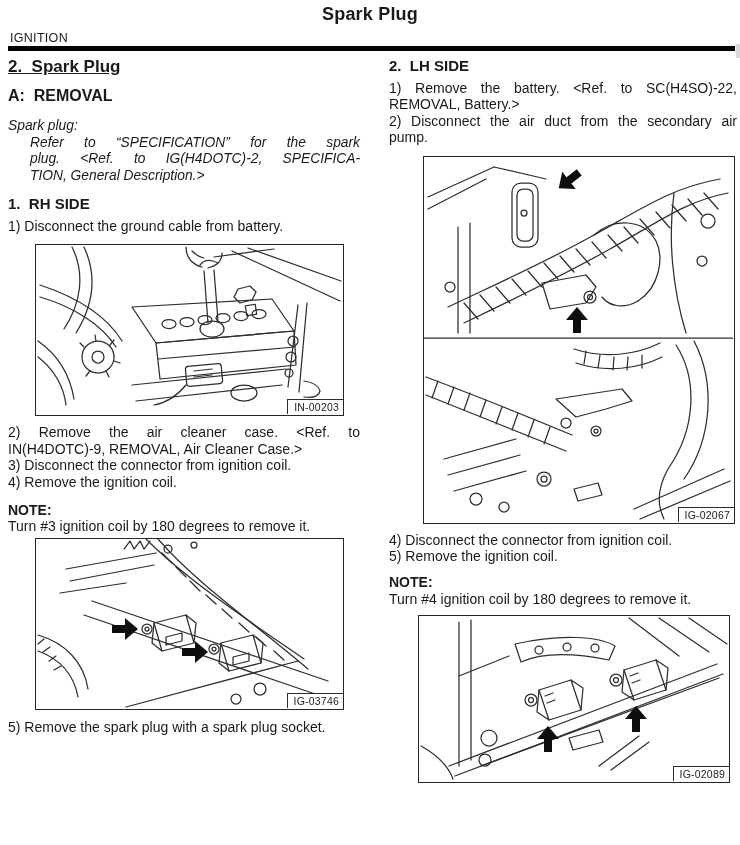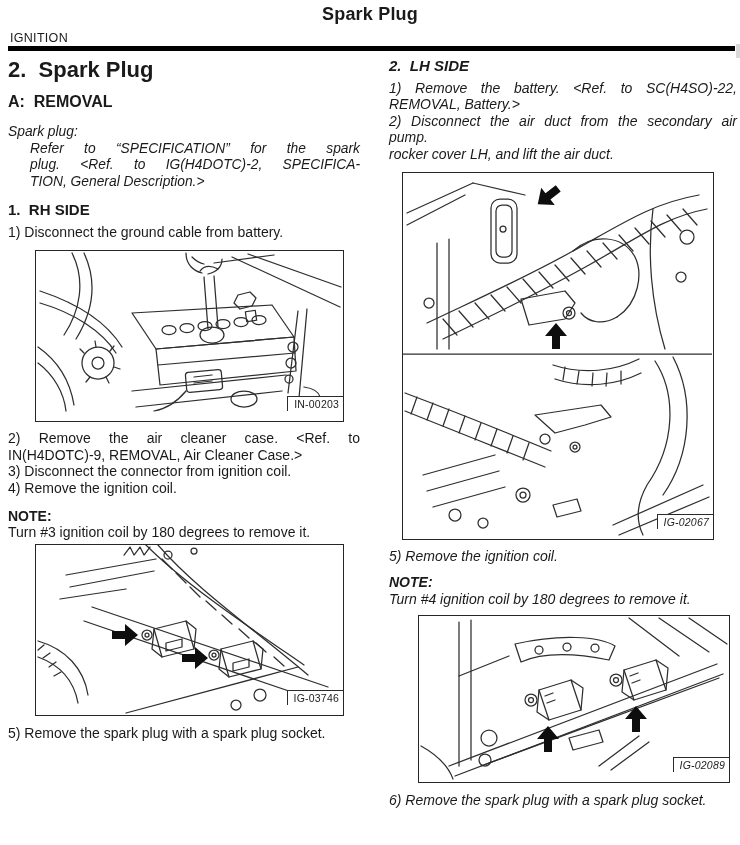--- a/index.html
+++ b/index.html
@@ -14,44 +14,44 @@
   }
   .section-label{
     position:absolute;top:31px;left:10px;font-size:12.5px;letter-spacing:.3px;
   }
   .top-rule{
     position:absolute;top:46px;left:8px;width:727px;height:5px;background:#000;
   }
   .scan-edge{position:absolute;top:44px;right:0;width:4px;height:14px;background:#d9d9dc;}
   .col{position:absolute;top:55px;}
   .col-left{left:8px;width:352px;}
-  .col-right{left:389px;width:348px;font-style:italic;}
-  h2.chapter{font-size:22px;margin:2px 0 10px 0;white-space:pre-wrap;}
+  .col-right{left:389px;width:348px;}
+  h2.chapter{font-size:17px;margin:2px 0 10px 0;white-space:pre-wrap;text-decoration:underline;}
   h3.removal{font-size:16px;margin:0 0 13px 0;white-space:pre-wrap;}
   h4.side{font-size:15px;margin:11px 0 6px 0;white-space:pre-wrap;}
   .specnote{font-style:italic;font-weight:normal;font-size:13.8px;line-height:16.5px;margin:0 0 4px 0;}
   .specnote .body{margin-left:22px;}
   .steps,.stepline{font-size:14px;line-height:16.4px;}
   .ln{min-height:16.4px;}
   .jl{text-align:justify;text-align-last:justify;}
   .notehead{font-size:14px;font-weight:bold;margin-top:12px;line-height:16.4px;}
   .fig{
     position:relative;border:1.5px solid #262626;background:#fff;box-sizing:border-box;
   }
   .figlabel{
-    position:absolute;right:0;bottom:10px;background:#fff;
+    position:absolute;right:0;bottom:1px;background:#fff;
     border-top:1.2px solid #2b2b2b;border-left:1.2px solid #2b2b2b;
     font-size:10.5px;padding:1px 4px 1px 6px;letter-spacing:.2px;color:#222;
   }
   svg{display:block;}
   .art{stroke:#2e2e2e;stroke-width:1.25;fill:none;stroke-linecap:round;stroke-linejoin:round;}
   .artf{fill:#0e0e0e;stroke:none;}
   .mt10{margin-top:10px;} .mt8{margin-top:8px;} .mt9{margin-top:9px;} .mt3{margin-top:3px;}
   .figL{width:309px;height:172px;margin-left:27px;}
-  .figR1{width:312px;height:368px;margin-left:13px;}
+  .figR1{width:312px;height:368px;margin-left:34px;}
   .figR2{width:312px;height:168px;margin-left:29px;}
 </style>
 </head>
 <body>
 
 <div class="page-title">Spark Plug</div>
 <div class="section-label">IGNITION</div>
 <div class="top-rule"></div>
 <div class="scan-edge"></div>
 
@@ -195,21 +195,20 @@
 
 <div class="col col-right">
 
   <h4 class="side" style="margin-top:2px;">2.  LH SIDE</h4>
 
   <div class="steps">
       <div class="ln jl">1) Remove the battery. &lt;Ref. to SC(H4SO)-22,</div>
       <div class="ln">REMOVAL, Battery.&gt;</div>
       <div class="ln jl">2) Disconnect the air duct from the secondary air</div>
       <div class="ln">pump.</div>
-      <div class="ln">rocker cover LH, and lift the air duct.</div>
     </div>
 
   <div class="fig figR1 mt10">
     <svg width="309" height="365" viewBox="0 0 309 365">
       <line class="art" x1="0" y1="181" x2="309" y2="181"></line>
       <g class="art">
         <path d="M4,40 L70,10"></path>
           <path d="M4,52 L62,22"></path>
           <path d="M70,10 L122,22"></path>
         <path d="M24,150 C70,128 120,106 170,78 S250,30 296,22"></path>
@@ -258,20 +257,21 @@
           <circle cx="120" cy="322" r="3"></circle>
         <polygon points="150,332 174,326 178,338 154,344"></polygon>
         <path d="M210,352 L300,312"></path>
           <path d="M216,362 L306,324"></path>
       </g>
     </svg>
     <div class="figlabel">IG-02067</div>
   </div>
 
   <div class="steps mt8">
+      <div class="ln">4) Disconnect the connector from ignition coil.</div>
       <div class="ln">5) Remove the ignition coil.</div>
     </div>
 
   <div class="notehead" style="margin-top:10px;">NOTE:</div>
   <div class="steps">
       <div class="ln">Turn #4 ignition coil by 180 degrees to remove it.</div>
     </div>
 
   <div class="fig figR2 mt8">
     <svg width="309" height="165" viewBox="0 0 309 165">
@@ -310,16 +310,13 @@
         <path d="M211,60 l8,-3 M213,67 l8,-3"></path>
         <circle cx="197" cy="64" r="6"></circle>
           <circle cx="197" cy="64" r="2.5"></circle>
       </g>
       <polygon class="artf" points="7,26 7,13 0,13 11,0 22,13 15,13 15,26" transform="translate(118,110)"></polygon>
       <polygon class="artf" points="7,26 7,13 0,13 11,0 22,13 15,13 15,26" transform="translate(206,90)"></polygon>
     </svg>
     <div class="figlabel">IG-02089</div>
   </div>
 
-  <div class="steps mt9">
-      <div class="ln">6) Remove the spark plug with a spark plug socket.</div>
-    </div>
 </div>
 
 </body></html>

